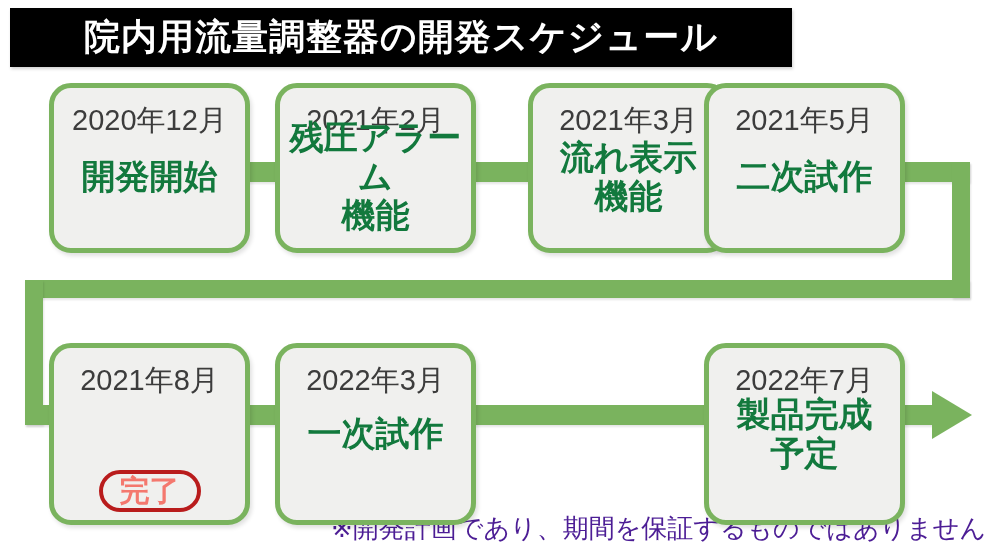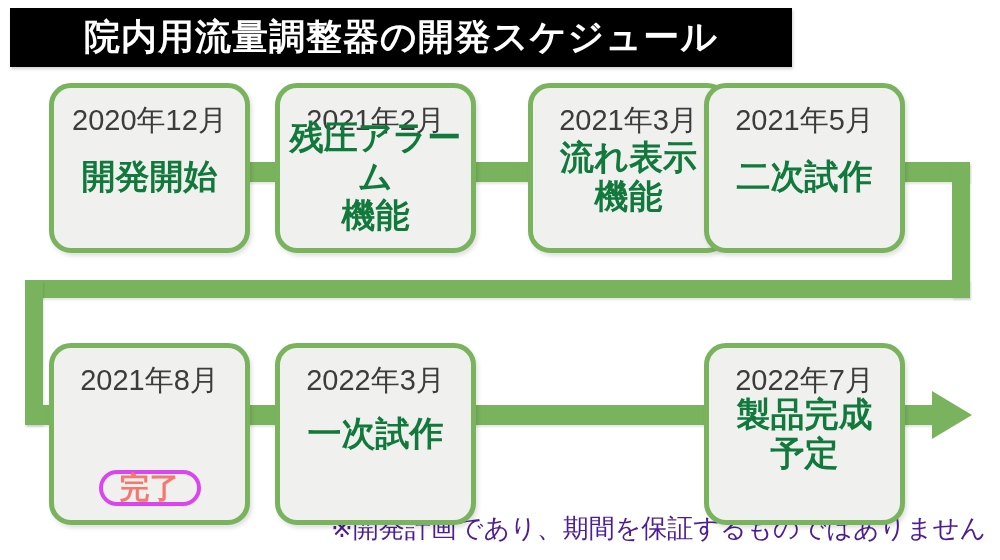--- a/index.html
+++ b/index.html
@@ -45,23 +45,23 @@
   }
   .card .label{
     position:absolute;left:-6px;right:-6px;text-align:center;
     top:50%;transform:translateY(-50%);
     color:#12793d;font-size:34px;font-weight:bold;line-height:1.15;
     white-space:pre-line;
   }
   .row1 .label{top:calc(50% + 9px);}
   .card .badge{
     position:absolute;top:122px;left:50%;transform:translateX(-50%);
-    height:36px;box-sizing:border-box;padding:0 17px;
+    height:42px;box-sizing:border-box;padding:0 17px;
     display:inline-flex;align-items:center;justify-content:center;
-    border:4px solid #d946ef;border-radius:26px;
+    border:4px solid #b91c1c;border-radius:26px;
     color:#f4786e;font-size:30px;font-weight:bold;white-space:nowrap;
   }
 
   
   .footer-note{
     position:absolute;right:14px;top:511px;
     color:#4c1d95;font-size:26px;white-space:nowrap;
   }
 </style>
 </head>

